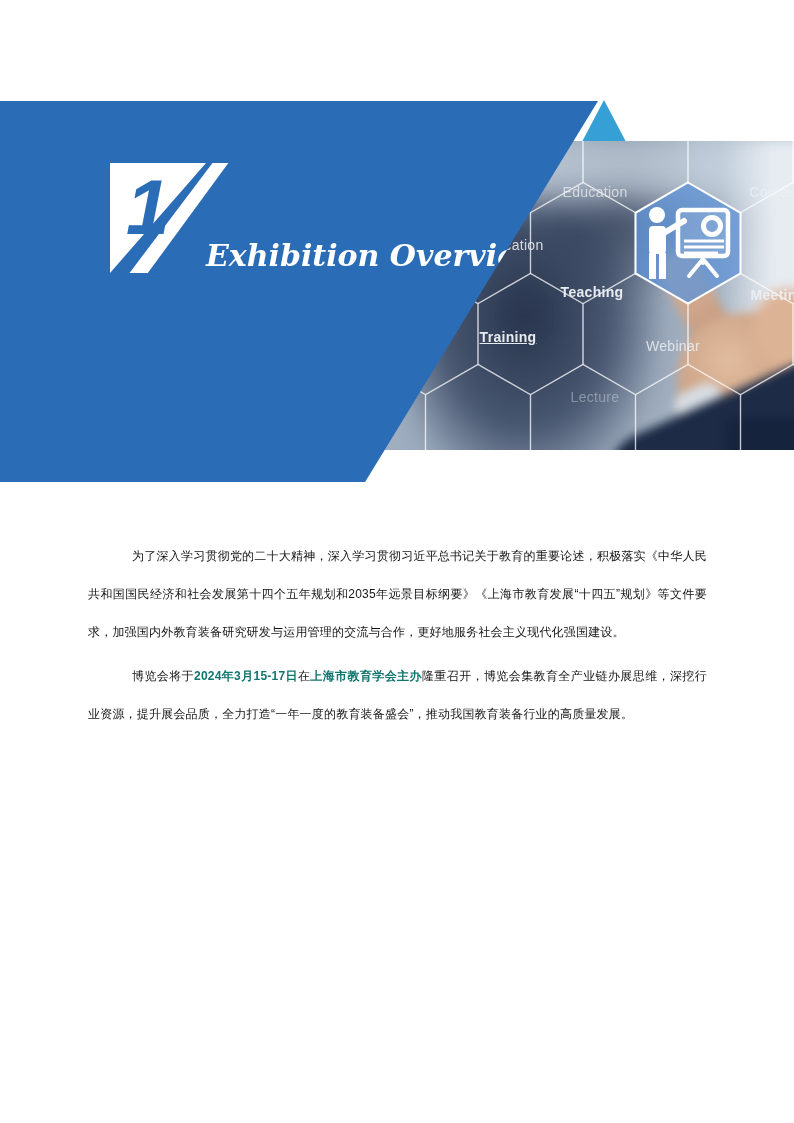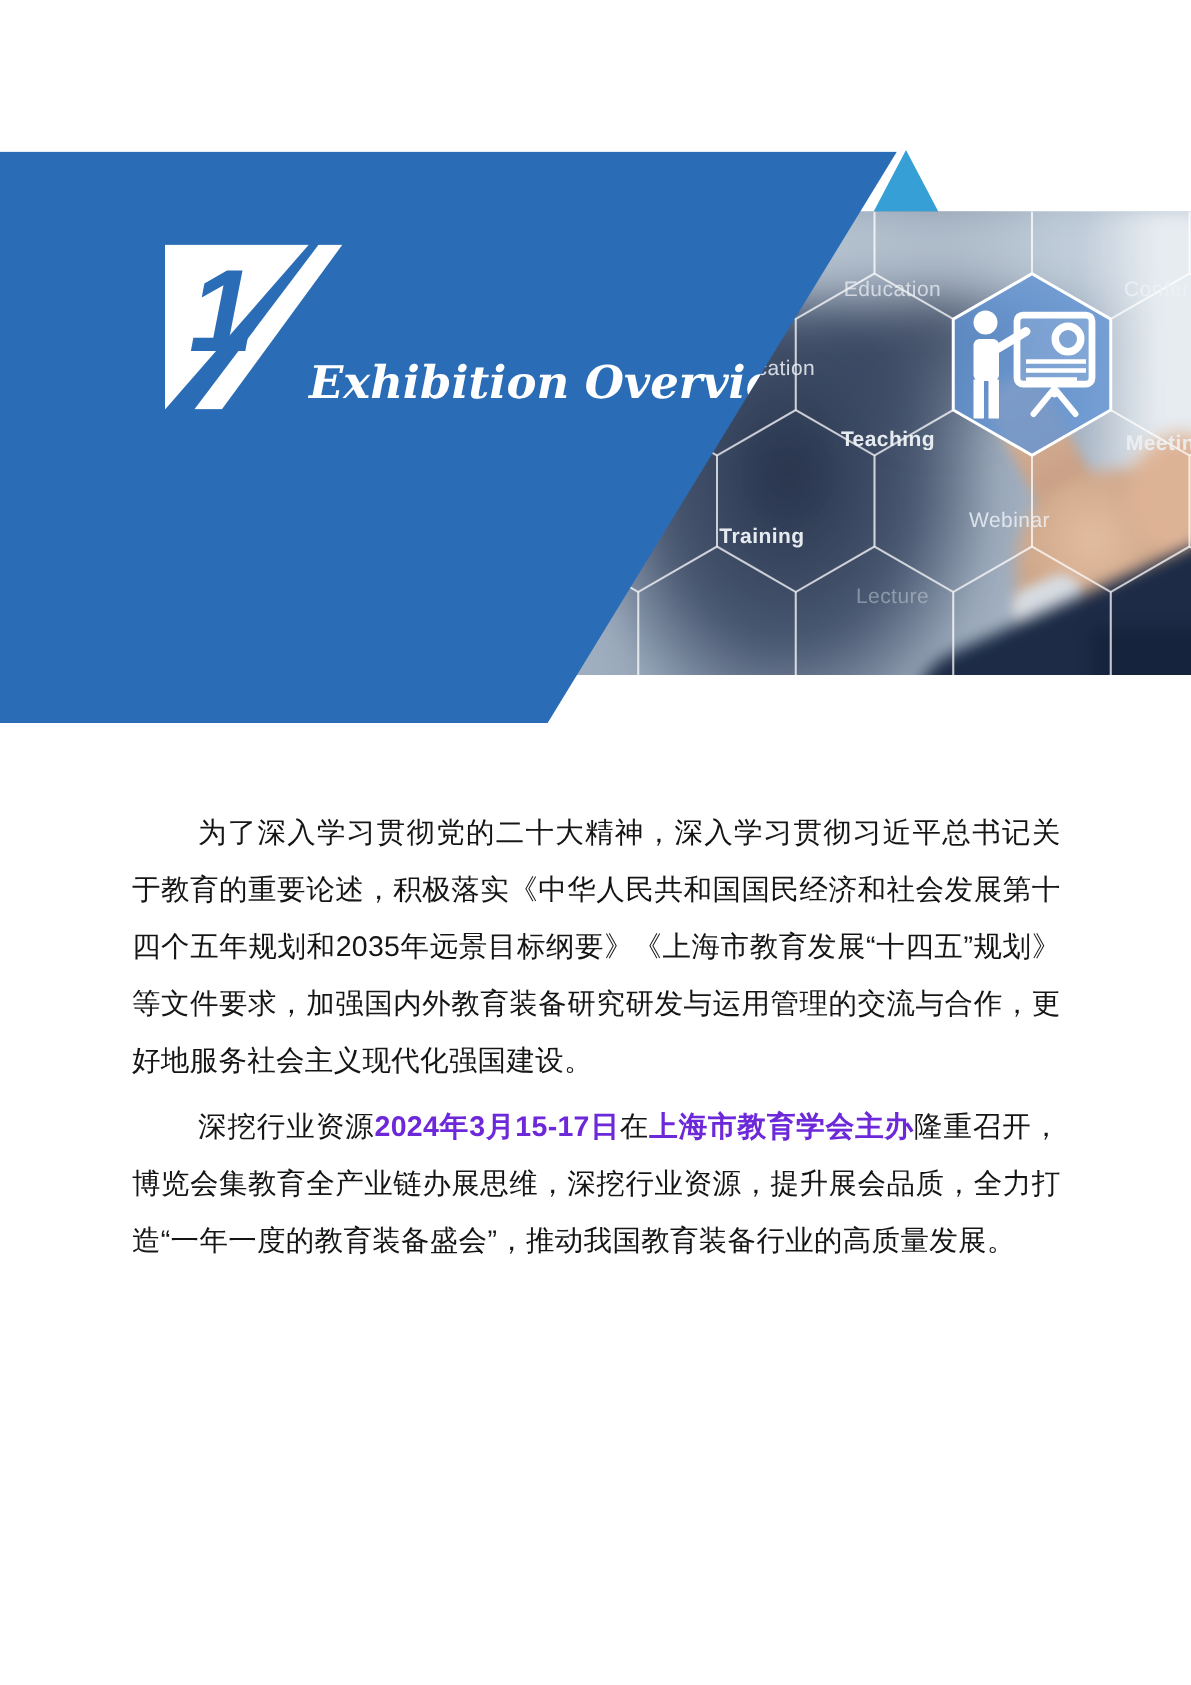--- a/index.html
+++ b/index.html
@@ -35,44 +35,44 @@
   .sleeve2 { left:348px; top:278px; width:170px; height:90px; background:#16233c; filter:blur(5px); }
 
   .hexsvg { position:absolute; left:0; top:0; width:414px; height:309px; }
   .hex-label { position:absolute; transform:translate(-50%,-50%); white-space:nowrap;
     color:#eef2f6; font-size:14px; letter-spacing:.3px; }
   .lb-education   { left:215px; top:51px;  opacity:.72; }
   .lb-conference  { left:407px; top:51px;  opacity:.80; }
   .lb-education2  { left:131px; top:104px; opacity:.85; }
   .lb-teaching    { left:212px; top:151px; opacity:.96; font-weight:600;text-align:center; }
   .lb-meeting     { left:398px; top:154px; opacity:.88; font-weight:600; }
-  .lb-training    { left:128px; top:216px; opacity:.96; font-weight:600; }
+  .lb-training    { left:128px; top:196px; opacity:.96; font-weight:600;text-decoration:underline; }
   .lb-webinar     { left:293px; top:205px; opacity:.82; }
   .lb-lecture     { left:215px; top:256px; opacity:.48; color:#cdd5dd; }
 
   
   .banner { position:absolute; left:0; top:101px; width:598px; height:381px; background:#2a6db6;
     clip-path:polygon(0 0, 100% 0, 61.05% 100%, 0 100%); z-index:3; }
   .badge { position:absolute; left:110px; top:62px; width:122px; height:110px; }
   .badge-tri { position:absolute; left:0; top:0; width:96px; height:110px; background:#fff;
     clip-path:polygon(0 0, 100% 0, 0 100%); }
   .badge-slash { position:absolute; left:0; top:0; width:122px; height:110px; background:#fff;
     clip-path:polygon(84% 0, 97% 0, 31% 100%, 16% 100%); }
   .badge-num { position:absolute; left:16px; top:-8px; font-size:78px; line-height:104px;
     font-style:italic; font-weight:bold; color:#2a6db6; }
   .title-cn { position:absolute; left:222px; top:68px; font-size:54px; line-height:62px;
     font-weight:900; color:#fff; letter-spacing:2px; }
   .title-en { position:absolute; left:206px; top:138px; font-size:30px; line-height:34px;
     font-weight:bold; font-style:italic; color:#fff; font-family:"DejaVu Serif", serif; }
 
   
   .content { position:absolute; left:88px; top:537px; width:619px; z-index:4; }
-  .content p { margin:0 0 6px 0; font-size:19px; line-height:38px; color:#151515;
+  .content p { margin:0 0 6px 0; font-size:12px; line-height:38px; color:#151515;
     text-align:justify; text-indent:44px; letter-spacing:.2px; }
-  .hl { color:#6d28d9; font-weight:bold; }
+  .hl { color:#0f766e; font-weight:bold; }
 </style>
 </head>
 <body>
 
 <div class="page">
 
   <div class="accent-tri"></div>
 
   <div class="photo">
     <div class="blob ph-dark1"></div>
@@ -140,16 +140,16 @@
     <div class="badge">
       <div class="badge-tri"></div>
       <div class="badge-slash"></div>
       <div class="badge-num">1</div>
     </div>
     <div class="title-en">Exhibition Overview</div>
   </div>
 
   <div class="content">
     <p>为了深入学习贯彻党的二十大精神，深入学习贯彻习近平总书记关于教育的重要论述，积极落实《中华人民共和国国民经济和社会发展第十四个五年规划和2035年远景目标纲要》《上海市教育发展“十四五”规划》等文件要求，加强国内外教育装备研究研发与运用管理的交流与合作，更好地服务社会主义现代化强国建设。</p>
-    <p><span>深挖行业资源</span><span class="hl">2024年3月15-17日</span><span>在</span><span class="hl">上海市教育学会主办</span><span>隆重召开，博览会集教育全产业链办展思维，深挖行业资源，提升展会品质，全力打造“一年一度的教育装备盛会”，推动我国教育装备行业的高质量发展。</span></p>
+    <p><span>博览会将于</span><span class="hl">2024年3月15-17日</span><span>在</span><span class="hl">上海市教育学会主办</span><span>隆重召开，博览会集教育全产业链办展思维，深挖行业资源，提升展会品质，全力打造“一年一度的教育装备盛会”，推动我国教育装备行业的高质量发展。</span></p>
   </div>
 
 </div>
 
 </body></html>

